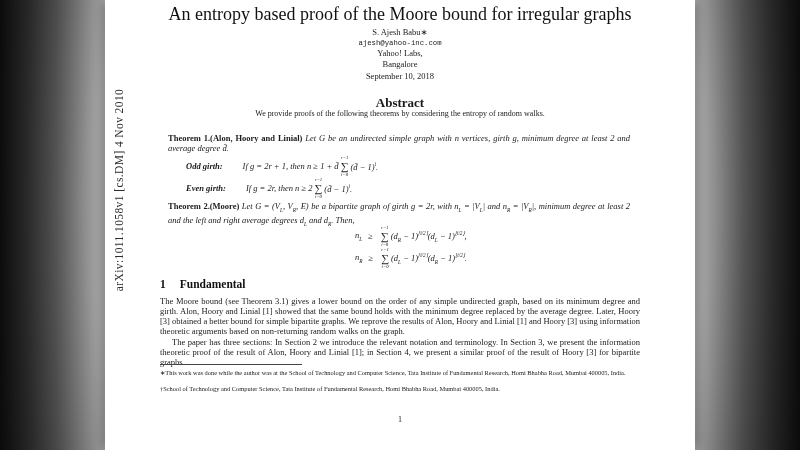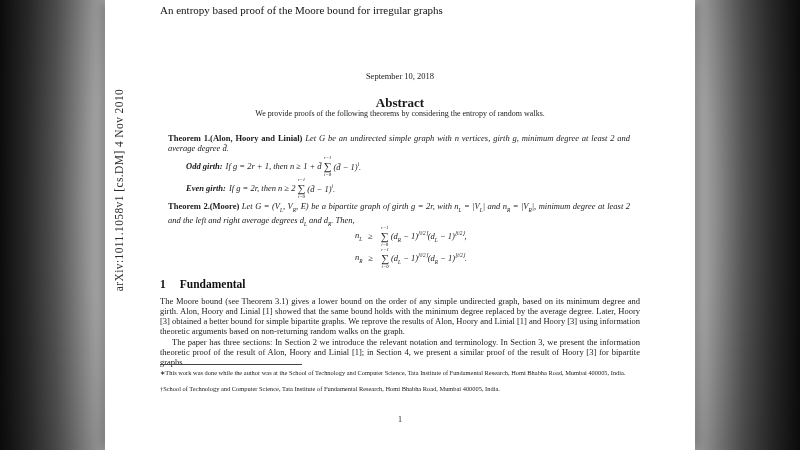--- a/index.html
+++ b/index.html
@@ -10,36 +10,36 @@
   }
   .vignette{position:absolute;inset:0;pointer-events:none;
     background:radial-gradient(ellipse 72% 130% at 50% 45%, rgba(0,0,0,0) 55%, rgba(0,0,0,0.45) 100%);}
   .paper{position:absolute;left:105px;top:0;width:590px;height:450px;background:#ffffff;
     box-shadow:0 0 12px rgba(0,0,0,0.5);}
   .arxiv-stamp{
     position:absolute;top:55px;left:8px;width:270px;
     transform-origin:0 0;transform:rotate(-90deg) translateX(-270px);
     font-size:11.5px;letter-spacing:0.4px;color:#2b2b2b;white-space:nowrap;text-align:center;}
   .content{position:absolute;left:55px;top:0;width:480px;}
-  .title{position:absolute;top:4px;left:0;width:100%;text-align:left;font-size:11px;color:#111;}
+  .title{position:absolute;top:4px;left:0;width:100%;text-align:center;font-size:18px;color:#111;}
   .authors{position:absolute;top:27px;left:0;width:100%;display:flex;justify-content:center;gap:58px;}
   .author{text-align:center;font-size:8.5px;line-height:10.5px;}
   .a-email{font-family:"Liberation Mono","DejaVu Sans Mono",monospace;font-size:7.3px;}
   .date{position:absolute;top:71px;left:0;width:100%;text-align:center;font-size:8.5px;}
   .abs-head{position:absolute;top:95px;left:0;width:100%;text-align:center;font-size:13px;font-weight:bold;}
   .abs-text{position:absolute;top:109px;left:18px;width:444px;text-align:center;font-size:8px;}
   .theorem{position:absolute;left:8px;width:462px;font-size:8.5px;line-height:10px;text-align:justify;}
   .t1{top:133px;}
   .t2{top:201px;}
   .thm-head{font-weight:bold;}
   .thm-body{font-style:italic;}
   .girth{position:absolute;left:26px;height:20px;display:flex;align-items:center;font-size:8.5px;}
   .g-odd{top:156px;}
   .g-even{top:178px;}
-  .girth-label{font-weight:bold;font-style:italic;margin-right:3px;}
+  .girth-label{font-weight:bold;font-style:italic;margin-right:20px;}
   .sum{display:inline-flex;flex-direction:column;align-items:center;line-height:1;margin:0 2px;}
   .sum .lim{font-size:4.8px;font-style:italic;line-height:1.1;}
   .sum .sigma{font-size:11px;line-height:1;font-style:normal;}
   .eq{position:absolute;left:195px;height:20px;display:flex;align-items:center;font-size:8.5px;font-style:italic;}
   .eq1{top:226px;}
   .eq2{top:248px;}
   .eq-rel{margin:0 6px;font-style:normal;}
   sup,sub{font-size:0.62em;}
   .section-head{position:absolute;top:278px;left:0;font-size:11.5px;font-weight:bold;color:#111;}
   .sec-num{margin-right:14px;}
@@ -60,20 +60,26 @@
 
   <div class="paper">
 
     <div class="arxiv-stamp">arXiv:1011.1058v1  [cs.DM]  4 Nov 2010</div>
 
     <div class="content">
 
       <div class="title">An entropy based proof of the Moore bound for irregular graphs</div>
 
       <div class="authors">
+        <div class="author">
+          <div class="a-name">S. Ajesh Babu∗</div>
+          <div class="a-email">ajesh@yahoo-inc.com</div>
+          <div class="a-affil">Yahoo! Labs,</div>
+          <div class="a-affil">Bangalore</div>
+        </div>
       </div>
 
       <div class="date">September 10, 2018</div>
 
       <div class="abs-head">Abstract</div>
       <div class="abs-text">We provide proofs of the following theorems by considering the entropy of random walks.</div>
 
       <div class="theorem t1">
         <span class="thm-head">Theorem 1.</span><span class="thm-head">(Alon, Hoory and Linial)</span>
         <span class="thm-body">Let G be an undirected simple graph with n vertices, girth g, minimum degree at least 2 and average degree d̄.</span>

